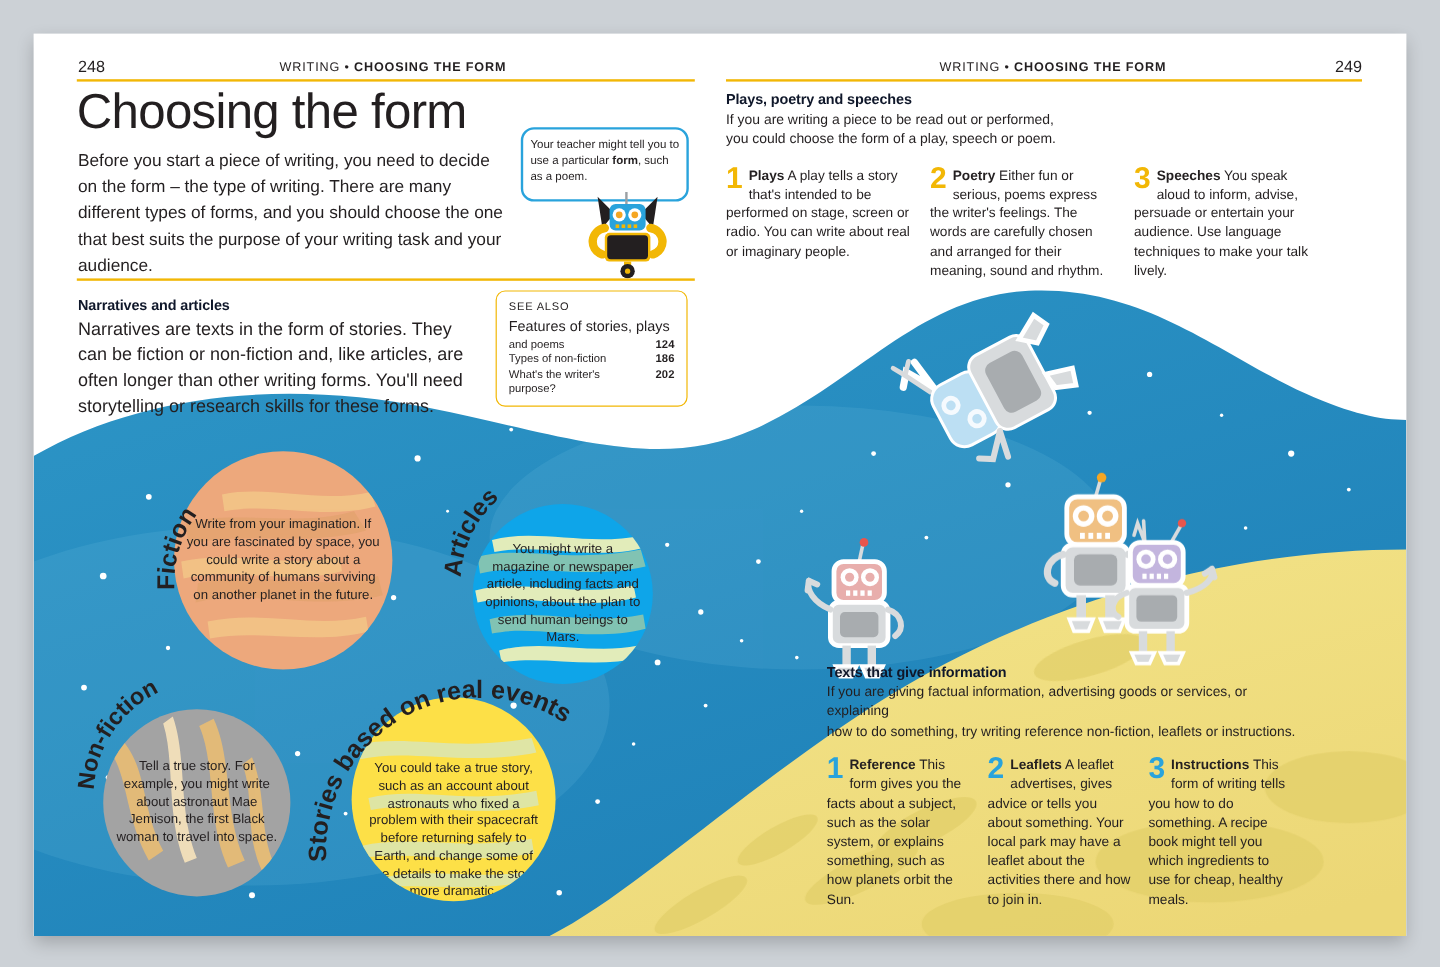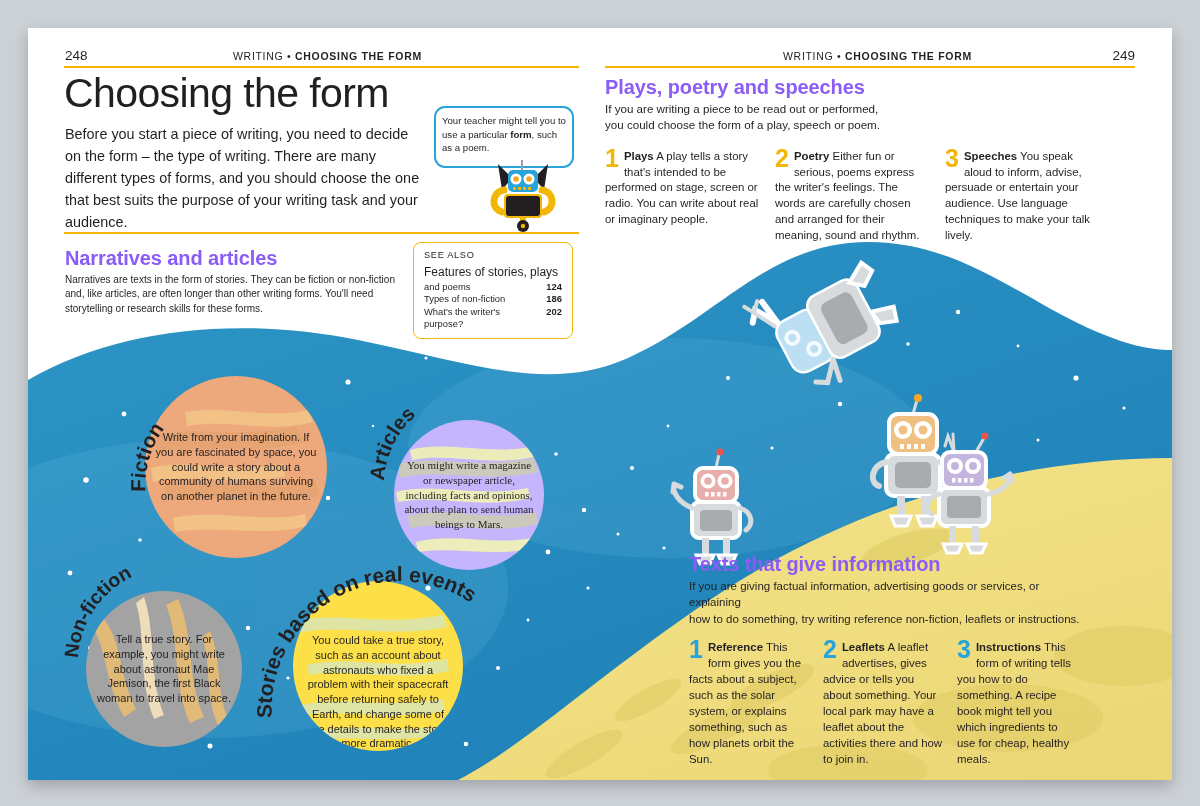--- a/index.html
+++ b/index.html
@@ -12,22 +12,22 @@
   
   .runhead{position:absolute;top:22px;font-size:10.5px;letter-spacing:.7px;color:#231f20;}
   .runhead .lite{font-weight:400;}
   .runhead .bold{font-weight:700;}
   .folio{position:absolute;top:20px;font-size:13.5px;color:#231f20;}
   .rule{position:absolute;height:1.6px;background:#f2b705;}
 
   
   #bigtitle{position:absolute;left:36px;top:42px;font-size:41px;font-weight:400;color:#231f20;letter-spacing:-.6px;}
   #intro{position:absolute;left:37px;top:96px;width:360px;font-size:14.4px;line-height:1.52;color:#231f20;}
-  .h2{font-size:20px;font-weight:700;color:#8b5cf6;letter-spacing:-.1px;}
-  .body{font-size:10px;line-height:1.43;color:#231f20;}
+  .h2{font-size:12px;font-weight:700;color:#0f172a;letter-spacing:-.1px;}
+  .body{font-size:15px;line-height:1.43;color:#231f20;}
 
   #narr{position:absolute;left:37px;top:219px;width:330px;}
   #narr .h2{margin-bottom:3px;}
 
   
   #seealso{position:absolute;left:385px;top:214px;width:160px;border:1.6px solid #f2b705;border-radius:8px;padding:7px 10px 8px 10px;box-sizing:border-box;}
   #seealso .ttl{font-size:9.2px;font-weight:400;letter-spacing:.7px;color:#231f20;margin-bottom:5px;}
   #seealso .row{display:flex;justify-content:space-between;font-size:9.4px;line-height:1.32;color:#231f20;}
   #seealso .row .pg{font-weight:700;padding-left:6px;}
   #seealso .cont{font-size:12px;line-height:1.32;color:#231f20;}
@@ -354,21 +354,21 @@
     </svg>
     <div class="ptxt">Write from your imagination. If you are fascinated by space, you could write a story about a community of humans surviving on another planet in the future.</div>
   </div>
   <svg class="arcLabel" style="left:96px;top:348px;" width="170" height="130" viewBox="0 0 170 130">
     <defs>
         <path id="arcFic" d="M22,122 A96,96 0 0 1 118,14"></path>
       </defs>
     <text font-size="20.5"><textPath href="#arcFic" startOffset="4%">Fiction</textPath></text>
   </svg>
 
-  <div class="planet" style="left:366px;top:392px;width:150px;height:150px;background:#c4b5fd;font-family:Liberation Serif, serif;">
+  <div class="planet" style="left:366px;top:392px;width:150px;height:150px;background:#0ea5e9;">
     <svg style="position:absolute;inset:0;" width="150" height="150" viewBox="0 0 150 150">
       <g fill="#cfd78f" opacity=".6">
         <path d="M4,44 C40,34 80,50 140,38 L144,52 C90,64 44,48 6,58 Z"></path>
         <path d="M14,96 C54,86 92,102 142,92 L144,104 C96,116 52,100 16,108 Z"></path>
       </g>
       <g fill="#eff0b8" opacity=".95">
         <path d="M16,30 C54,20 96,36 142,26 L144,36 C100,48 56,32 18,40 Z"></path>
         <path d="M2,72 C42,62 86,78 134,68 L136,78 C90,90 44,74 4,82 Z"></path>
         <path d="M22,122 C60,112 98,126 138,118 L140,128 C100,138 60,126 24,132 Z"></path>
       </g>

